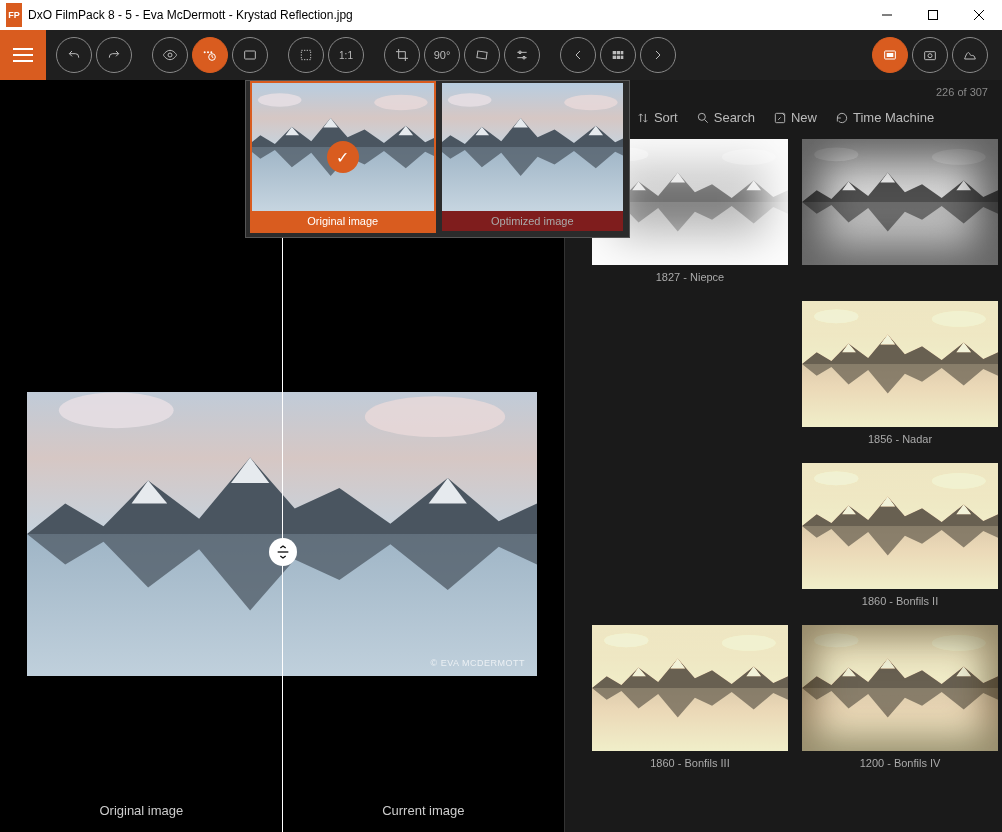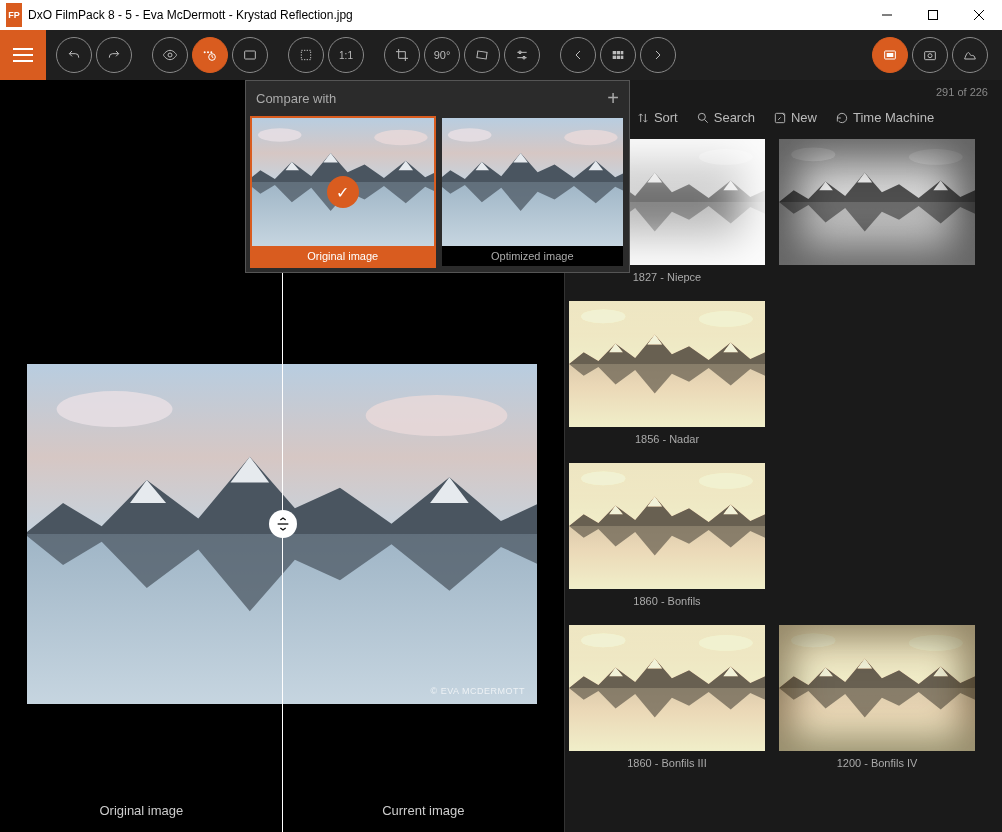--- a/index.html
+++ b/index.html
@@ -32,39 +32,39 @@
   .compare-header { display: flex; align-items: center; justify-content: space-between; padding: 6px 10px; font-size: 13px; color: #aaa; }
   .compare-header .plus { font-size: 20px; cursor: pointer; color: #aaa; }
   .compare-body { display: flex; gap: 4px; padding: 0 4px 4px; }
   .compare-thumb { flex: 1; position: relative; }
   .compare-thumb .img { width: 100%; height: 128px; }
   .compare-thumb.selected { border: 2px solid #d95c1f; }
   .compare-thumb:not(.selected) { border: 2px solid transparent; }
   .compare-thumb .check { position: absolute; top: 50%; left: 50%; transform: translate(-50%,-50%); width: 32px; height: 32px; border-radius: 50%; background: #d95c1f; color: #fff; display: flex; align-items: center; justify-content: center; }
   .compare-thumb .label { font-size: 11px; padding: 4px 0; text-align: center; }
   .compare-thumb.selected .label { background: #d95c1f; color: #fff; }
-  .compare-thumb:not(.selected) .label { background: #000000; color: #aaa; }
+  .compare-thumb:not(.selected) .label { background: #7f1d1d; color: #aaa; }
 
   
   .preview-wrap { flex: 1; display: flex; align-items: center; justify-content: center; padding: 200px 8px 8px 8px; }
-  .preview { position: relative; width: 510px; height: 340px; }
+  .preview { position: relative; width: 510px; height: 284px; }
   .split-handle { position: absolute; top: -200px; left: 50%; width: 1px; height: 720px; background: #fff; }
   .split-knob { position: absolute; top: 50%; left: 50%; transform: translate(-50%,-50%); width: 28px; height: 28px; border-radius: 50%; background: #fff; color: #111; display: flex; align-items: center; justify-content: center; font-size: 14px; }
   .watermark { position: absolute; bottom: 8px; right: 12px; color: rgba(255,255,255,0.7); font-size: 9px; letter-spacing: 0.5px; }
   .preview-labels { display: flex; justify-content: space-around; padding: 8px 0 14px; font-family: "Courier New", monospace; font-size: 13px; color: #ccc; }
 
   
   .counter { text-align: right; padding: 6px 14px; font-size: 11px; color: #888; }
   .filters { display: flex; gap: 18px; padding: 6px 6px 10px; font-size: 13px; color: #bbb; align-items: center; }
   .filters .f { display: flex; align-items: center; gap: 4px; cursor: pointer; text-align: center; }
   .filters svg { width: 14px; height: 14px; stroke: currentColor; fill: none; stroke-width: 1.6; }
 
   
   .preset-grid { flex: 1; overflow-y: auto; padding: 0 4px 10px 4px; }
-  .preset-row { display: flex; gap: 14px; justify-content: flex-start; margin: 4px 0 18px; }
+  .preset-row { display: flex; gap: 14px; justify-content: flex-end; margin: 4px 0 18px; }
   .preset { width: 196px; }
   .preset .img { width: 100%; height: 126px; }
   .preset .caption { text-align: center; font-size: 11px; color: #aaa; padding-top: 6px; }
 
   
   .scene { width: 100%; height: 100%; }
   .sepia { filter: sepia(1) saturate(0.7) brightness(0.95); }
   .bw    { filter: grayscale(1) contrast(1.1); }
   .bwfade{ filter: grayscale(1) contrast(0.7) brightness(1.15); }
   .vignette { position: relative; }
@@ -236,24 +236,20 @@
           <path d="M4 18 C 7 8, 10 6, 12 11 C 14 16, 17 8, 20 18 Z"></path>
         </svg>
       </div>
   </div>
 </div>
 
 <div class="main">
   <div class="viewer">
 
     <div class="compare-panel">
-      <div class="compare-header">
-        <span>Compare with</span>
-        <span class="plus">+</span>
-      </div>
       <div class="compare-body">
         <div class="compare-thumb selected">
           <div class="img"><svg class="scene" viewBox="0 0 400 264" preserveAspectRatio="xMidYMid slice">
                 <use href="#mountain-scene"></use>
               </svg></div>
           <div class="check">✓</div>
           <div class="label">Original image</div>
         </div>
         <div class="compare-thumb">
           <div class="img"><svg class="scene" viewBox="0 0 400 264" preserveAspectRatio="xMidYMid slice">
@@ -282,21 +278,21 @@
       </div>
     </div>
     <div class="preview-labels">
       <span>Original image</span>
       <span>Current image</span>
     </div>
 
   </div>
 
   <div class="sidebar">
-    <div class="counter">291 of 226</div>
+    <div class="counter">226 of 307</div>
     <div class="filters">
       <div class="f">
         <svg viewBox="0 0 24 24">
             <line x1="4" y1="7" x2="20" y2="7"></line>
             <line x1="7" y1="12" x2="17" y2="12"></line>
             <line x1="10" y1="17" x2="14" y2="17"></line>
           </svg>
         <span>Filter</span>
       </div>
       <div class="f">
@@ -353,21 +349,21 @@
                 <use href="#mountain-scene"></use>
               </svg></div>
             <div class="caption">1856 - Nadar</div>
           </div>
         </div>
         <div class="preset-row">
           <div class="preset">
             <div class="img "><svg class="scene sepia" viewBox="0 0 400 264" preserveAspectRatio="xMidYMid slice">
                 <use href="#mountain-scene"></use>
               </svg></div>
-            <div class="caption">1860 - Bonfils</div>
+            <div class="caption">1860 - Bonfils II</div>
           </div>
         </div>
         <div class="preset-row">
           <div class="preset">
             <div class="img "><svg class="scene sepia" viewBox="0 0 400 264" preserveAspectRatio="xMidYMid slice">
                 <use href="#mountain-scene"></use>
               </svg></div>
             <div class="caption">1860 - Bonfils III</div>
           </div>
           <div class="preset">

